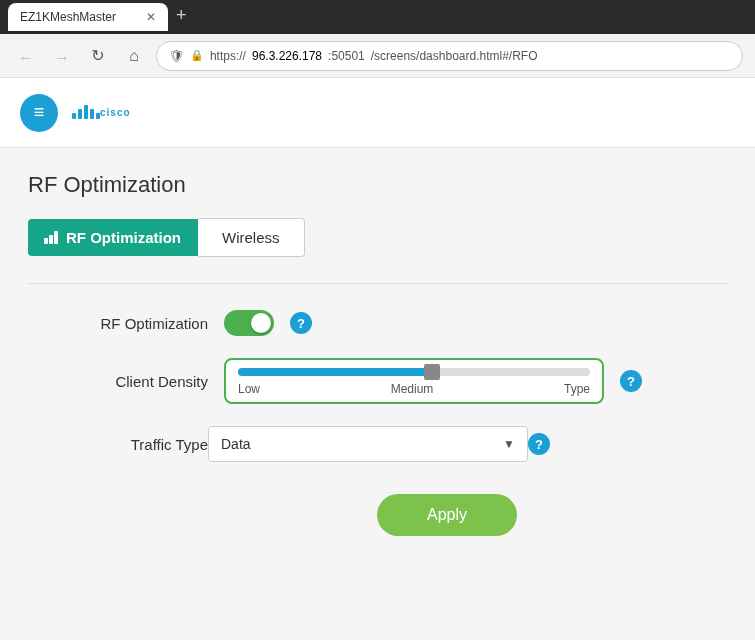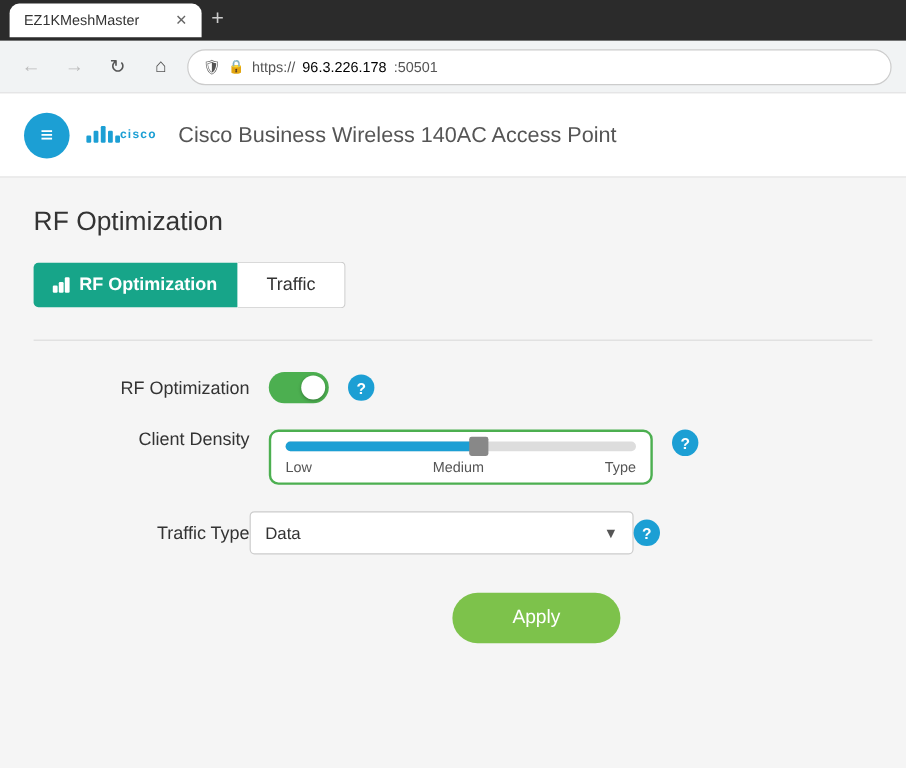--- a/index.html
+++ b/index.html
@@ -20,77 +20,77 @@
   <button style="background:none; border:none; cursor:pointer; font-size:16px; color:#bbb; width:28px; height:28px; display:flex; align-items:center; justify-content:center; border-radius:50%;">←</button>
   <button style="background:none; border:none; cursor:pointer; font-size:16px; color:#bbb; width:28px; height:28px; display:flex; align-items:center; justify-content:center; border-radius:50%;">→</button>
   <button style="background:none; border:none; cursor:pointer; font-size:16px; color:#555; width:28px; height:28px; display:flex; align-items:center; justify-content:center; border-radius:50%;">↻</button>
   <button style="background:none; border:none; cursor:pointer; font-size:16px; color:#555; width:28px; height:28px; display:flex; align-items:center; justify-content:center; border-radius:50%;">⌂</button>
   <div style="flex:1; height:30px; border:1px solid #ccc; border-radius:15px; background:#fff; display:flex; align-items:center; padding:0 12px; gap:6px; font-size:12px; color:#333;">
     <span style="font-size:12px; color:#555;">🛡</span>
     <span style="font-size:11px; color:#e8a000;">🔒</span>
     <span style="color:#555;">https://</span>
       <span style="color:#000; font-weight:500;">96.3.226.178</span>
       <span style="color:#555;">:50501</span>
+      <span style="color:#555;">/screens/dashboard.html#/RFO</span>
   </div>
 </div>
 
 <div style="background:#f5f5f5; height:calc(640px - 78px);">
 
   <div style="background:#fff; height:70px; display:flex; align-items:center; padding:0 20px; gap:14px; border-bottom:1px solid #e0e0e0;">
     <div style="width:38px; height:38px; background:#1c9fd4; border-radius:50%; display:flex; align-items:center; justify-content:center; cursor:pointer; flex-shrink:0;">
       <span style="color:#fff; font-size:18px; font-weight:bold;">≡</span>
     </div>
 
     <div style="display:flex; flex-direction:row; align-items:center; margin-right:4px; flex-shrink:0;">
       <div style="display:flex; gap:2px; align-items:flex-end; margin-bottom:2px;">
         <div style="background:#1c9fd4; width:4px; height:6px; border-radius:1px;"></div>
         <div style="background:#1c9fd4; width:4px; height:10px; border-radius:1px;"></div>
         <div style="background:#1c9fd4; width:4px; height:14px; border-radius:1px;"></div>
         <div style="background:#1c9fd4; width:4px; height:10px; border-radius:1px;"></div>
         <div style="background:#1c9fd4; width:4px; height:6px; border-radius:1px;"></div>
       </div>
       <span style="font-size:10px; font-weight:bold; color:#1c9fd4; letter-spacing:1px;">cisco</span>
     </div>
-    <span style="font-size:18px; color:#555; font-weight:400;">Cisco Business Wireless 140AC Access Point</span>
   </div>
 
   <div style="padding:24px 28px;">
     <h1 style="font-size:22px; color:#333; font-weight:400; margin-bottom:20px;">RF Optimization</h1>
 
     <div style="display:flex; align-items:center; margin-bottom:26px;">
       <div style="background:#17a589; color:#fff; padding:10px 16px; font-size:15px; font-weight:600; display:flex; align-items:center; gap:8px; border-radius:4px 0 0 4px; min-width:170px;">
         <div style="display:flex; gap:1px; align-items:flex-end;">
           <div style="background:#fff; width:4px; height:6px; border-radius:1px;"></div>
           <div style="background:#fff; width:4px; height:9px; border-radius:1px;"></div>
           <div style="background:#fff; width:4px; height:13px; border-radius:1px;"></div>
         </div>
         <span>RF Optimization</span>
       </div>
       <div style="background:#fff; border:1px solid #ccc; padding:10px 24px; font-size:15px; font-weight:400; color:#333; border-radius:0 4px 4px 0; border-left:none;">
-        <span>Traffic</span>
+        <span>Wireless</span>
       </div>
     </div>
 
     <div style="height:1px; background:#ddd; margin-bottom:26px;"></div>
 
     <div>
 
       <div style="display:flex; align-items:center; margin-bottom:22px; gap:16px;">
         <span style="width:180px; text-align:right; font-size:15px; color:#333; flex-shrink:0;">RF Optimization</span>
         <div style="width:50px; height:26px; background:#4caf50; border-radius:13px; position:relative; cursor:pointer; flex-shrink:0;">
           <div style="position:absolute; right:3px; top:3px; width:20px; height:20px; background:#fff; border-radius:50%; box-shadow:0 1px 3px rgba(0,0,0,0.3);"></div>
         </div>
         <div style="width:22px; height:22px; background:#1c9fd4; border-radius:50%; display:flex; align-items:center; justify-content:center; color:#fff; font-size:13px; font-weight:bold; cursor:pointer; flex-shrink:0;">
           <span>?</span>
         </div>
       </div>
 
-      <div style="display:flex; margin-bottom:22px; gap:16px;">
+      <div style="display:flex; align-items:center; margin-bottom:22px; gap:16px;">
         <span style="width:180px; text-align:right; font-size:15px; color:#333; flex-shrink:0;">Client Density</span>
-        <div style="border:2.5px solid #4caf50; border-radius:8px; padding:8px 12px 6px; width:320px; background:#fff; flex-shrink:0;">
+        <div style="border:2.5px solid #4caf50; border-radius:8px; padding:8px 12px 6px; width:380px; background:#fff; flex-shrink:0;">
           <div style="position:relative; height:8px; background:#ddd; border-radius:4px; margin-bottom:6px;">
             <div style="position:absolute; left:0; top:0; height:100%; width:55%; background:#1c9fd4; border-radius:4px 0 0 4px;"></div>
             <div style="position:absolute; left:calc(55% - 8px); top:-4px; width:16px; height:16px; background:#888; border-radius:2px; cursor:pointer;"></div>
           </div>
           <div style="display:flex; justify-content:space-between; font-size:12px; color:#555;">
             <span>Low</span>
             <span>Medium</span>
             <span>Type</span>
           </div>
         </div>

